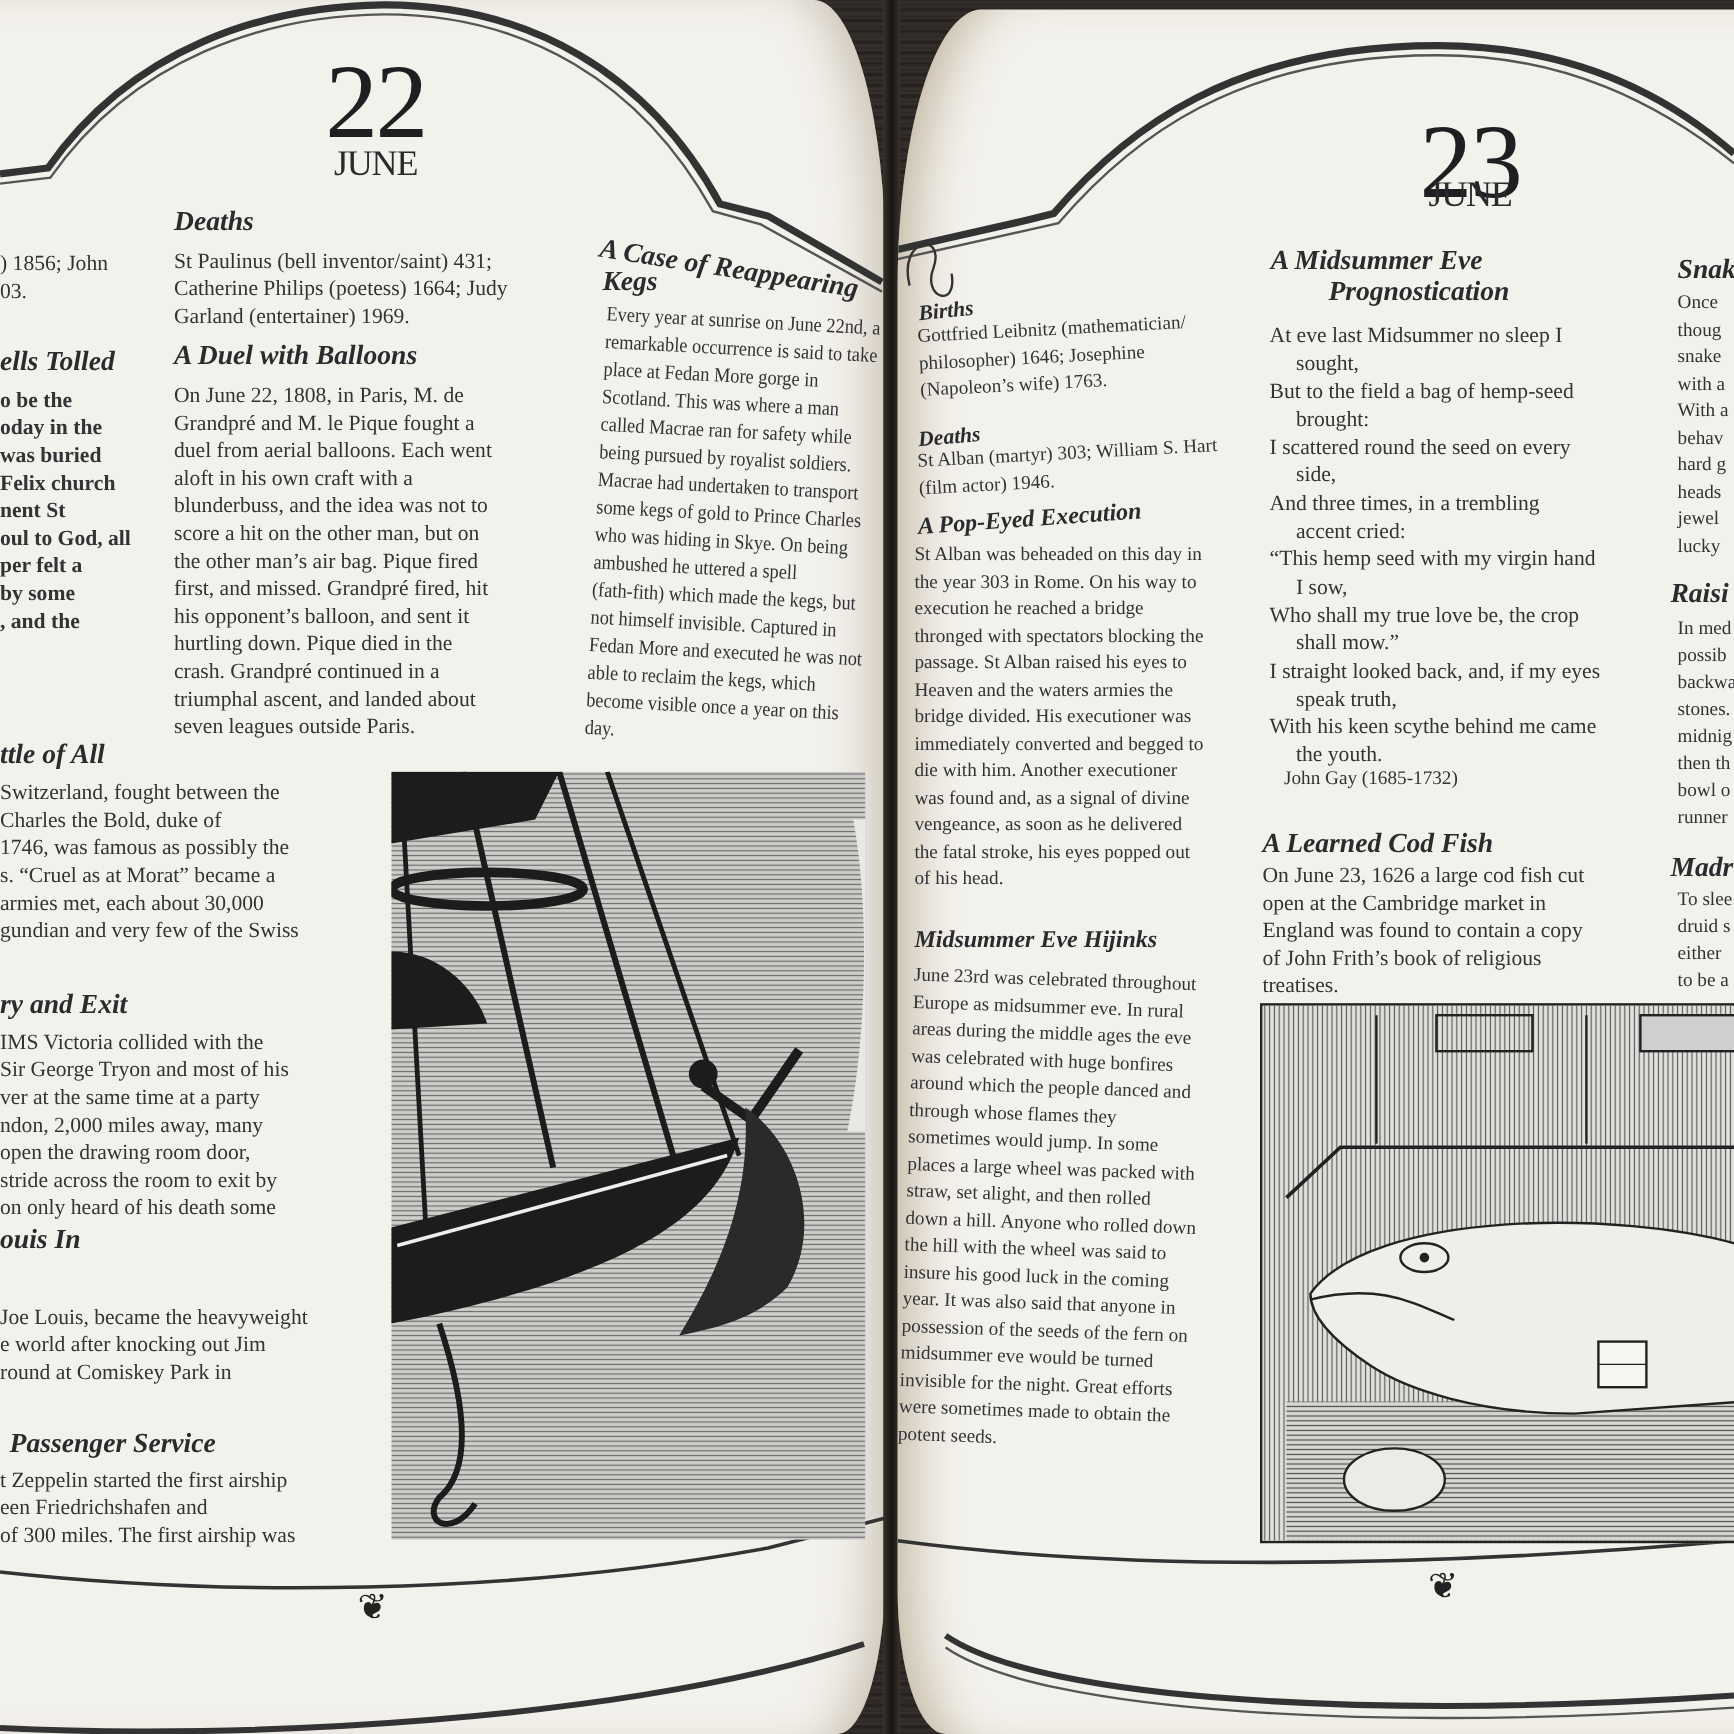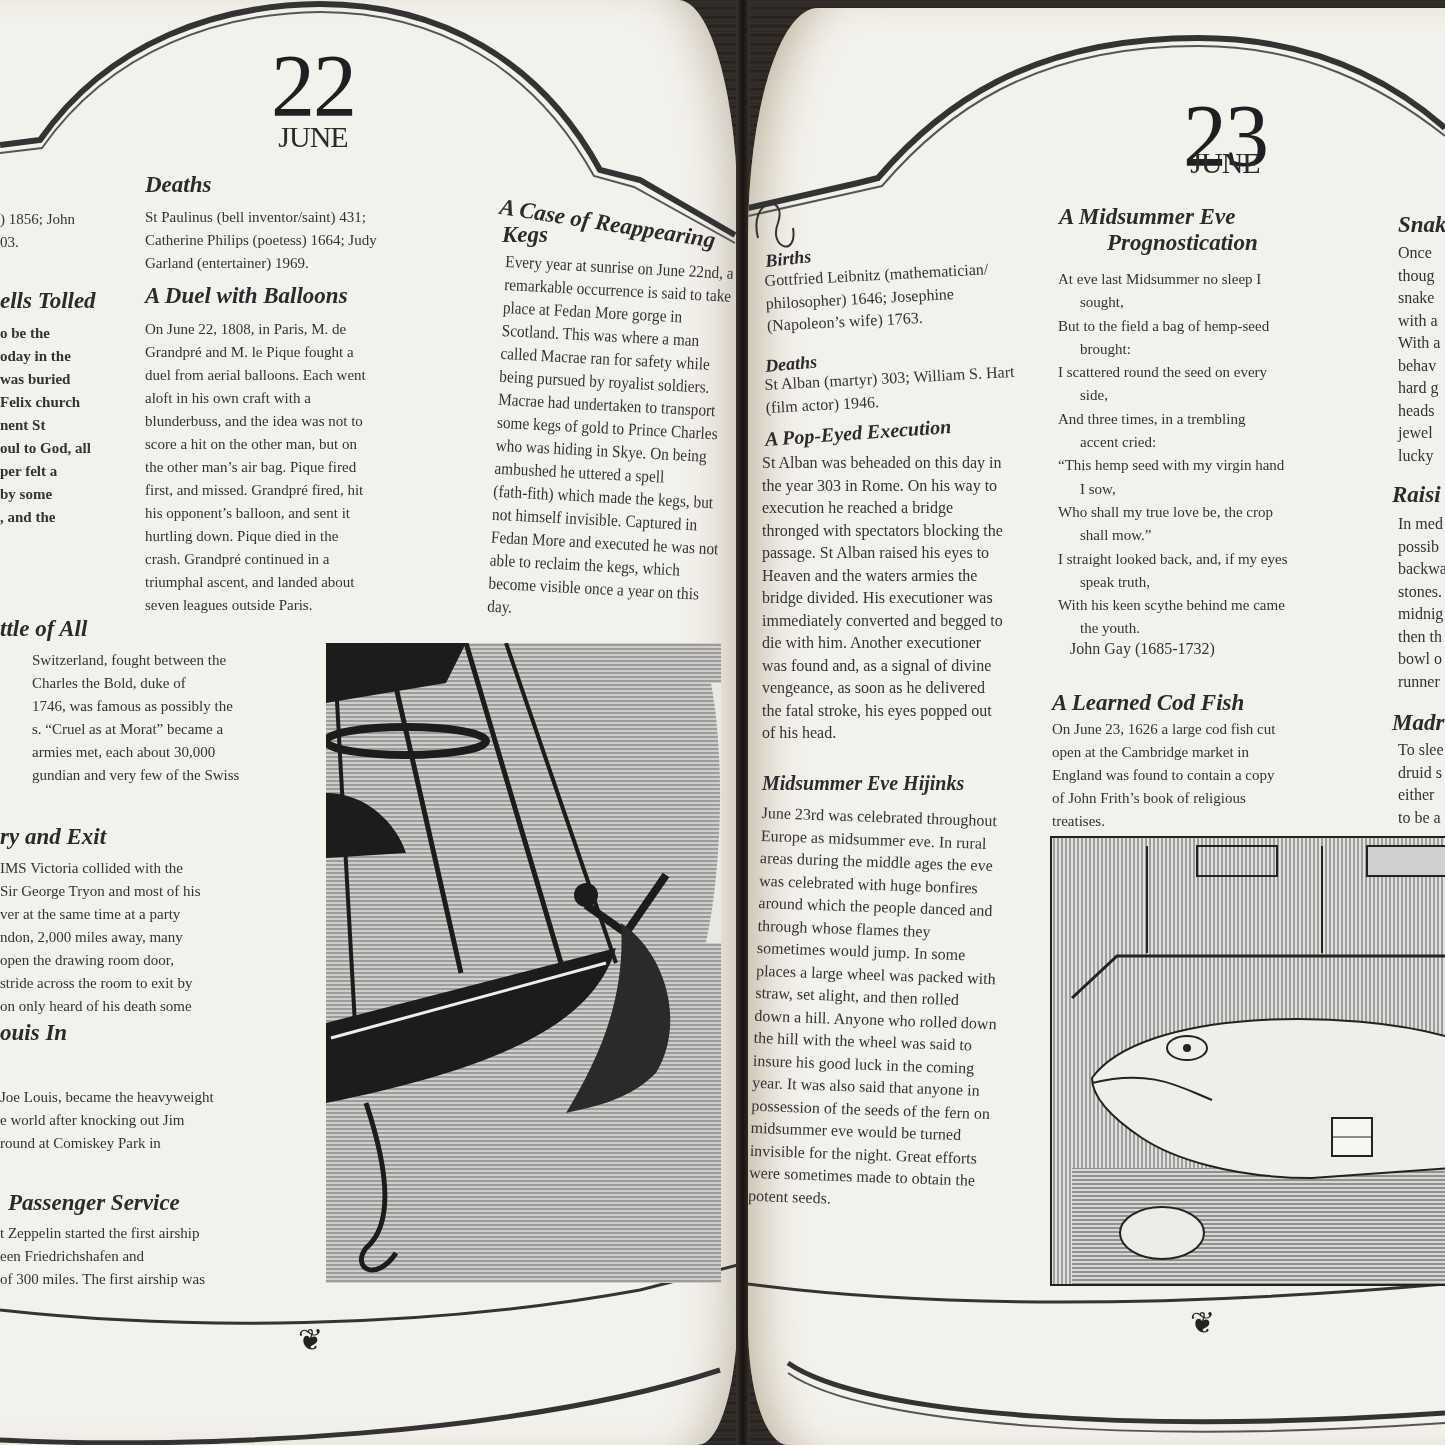--- a/index.html
+++ b/index.html
@@ -43,21 +43,21 @@
     .date-month {
       position: absolute; font-size: 30px; line-height: 1; letter-spacing: -1px;
       color: #2a2a2d; text-align: center; width: 200px;
     }
     .h {
       position: absolute; font-style: italic; font-weight: bold;
       font-size: 23px; line-height: 26px; color: #2b2b2e; white-space: nowrap;
     }
     .hs { font-size: 20px; }
     .t {
-      position: absolute; font-size: 15px; line-height: 23px; color: #333336;
+      position: absolute; font-size: 18px; line-height: 23px; color: #333336;
     }
     .t.sm { font-size: 16px; line-height: 22.5px; }
     .t p { margin: 0; }
     .poem .ln { margin: 0; }
     .poem .ind { padding-left: 22px; }
     .illus {
       position: absolute; border: 2px solid #222; overflow: hidden;
       background: #d9d8d4;
     }
     .fleuron {
@@ -92,21 +92,21 @@
     <p>was buried</p>
     <p>Felix church</p>
     <p>nent St</p>
     <p>oul to God, all</p>
     <p>per felt a</p>
     <p>by some</p>
     <p>, and the</p>
   </div>
 
   <div class="h" style="left:0; top:616px;">ttle of All</div>
-  <div class="t" style="left:0; top:649px; width:300px;margin-left:32px;">
+  <div class="t" style="left:0; top:649px; width:300px;">
     <p>Switzerland, fought between the</p>
     <p>Charles the Bold, duke of</p>
     <p>1746, was famous as possibly the</p>
     <p>s. “Cruel as at Morat” became a</p>
     <p>armies met, each about 30,000</p>
     <p>gundian and very few of the Swiss</p>
   </div>
 
   <div class="h" style="left:0; top:824px;">ry and Exit</div>
   <div class="t" style="left:0; top:857px; width:300px;">

